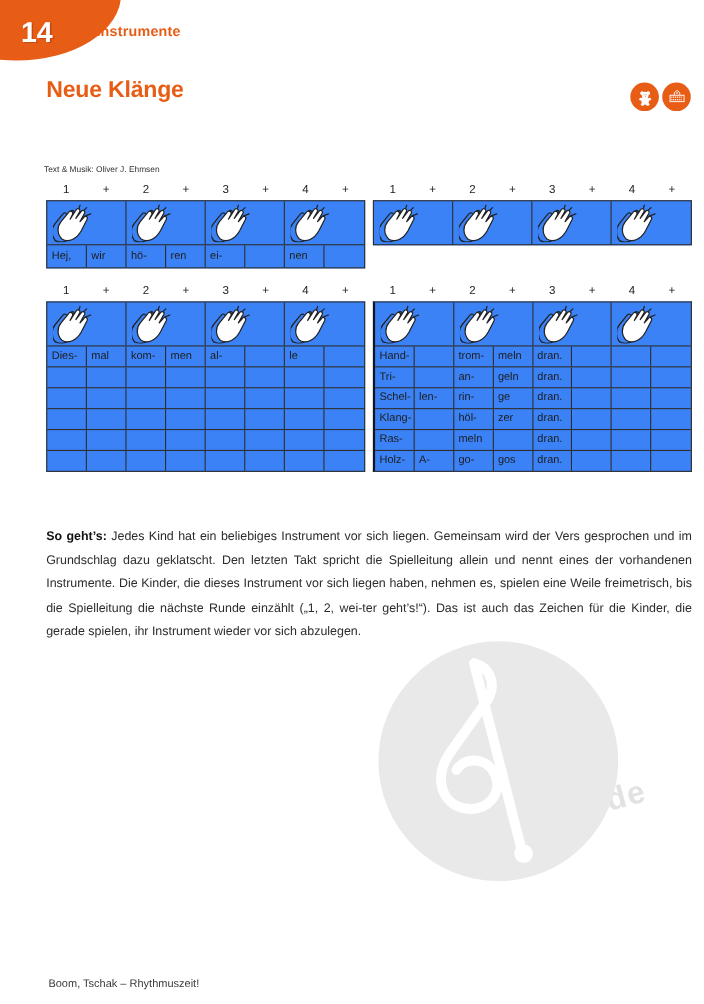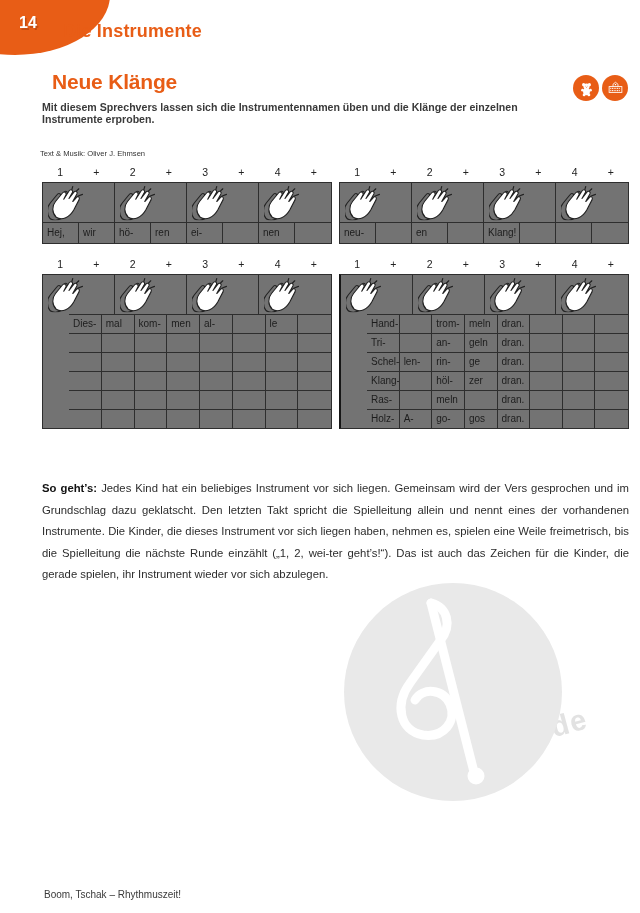--- a/index.html
+++ b/index.html
@@ -4,53 +4,53 @@
 <style>
   * { margin:0; padding:0; box-sizing:border-box; }
   html,body { background:#ffffff; }
   body { width:640px; height:913px; position:relative; overflow:hidden;
          font-family:"Liberation Sans", sans-serif; }
   .page { position:absolute; inset:0; background:#fff; }
 
   
   .corner-blob { position:absolute; left:-80px; top:-65px; width:190px; height:120px;
                  border-radius:50%; background:var(--accent); }
-  .page-num { position:absolute; left:19px; top:14px; color:#fff; font-size:16px;
+  .page-num { position:absolute; left:19px; top:14px; color:#fff; font-size:26px;
               font-weight:bold; text-shadow:1.5px 1.5px 0 var(--accent-dark);text-align:right; }
   .chapter { position:absolute; left:63px; top:21px; color:var(--accent);
-             font-size:18px; font-weight:bold; letter-spacing:.2px; }
-
-  
-  .title { position:absolute; left:52px; top:70px; color:var(--accent);
+             font-size:13px; font-weight:bold; letter-spacing:.2px; }
+
+  
+  .title { position:absolute; left:42px; top:70px; color:var(--accent);
            font-size:21px; font-weight:800; letter-spacing:-.2px; }
   .subtitle { position:absolute; left:42px; top:101px; width:520px; color:#3a3a3a;
               font-size:10.6px; font-weight:bold; }
   .badges { position:absolute; right:12px; top:75px; display:flex; gap:3px; }
   .badge { width:26px; height:26px; border-radius:50%; background:var(--accent);
            display:flex; align-items:center; justify-content:center; }
   .credit { position:absolute; left:40px; top:149px; width:585px; text-align:left;
             font-size:7.6px; color:#333; }
 
   
   .score-line { position:absolute; left:42px; display:flex; gap:7px; }
   .score-line.l1 { top:166px; }
   .score-line.l2 { top:258px; }
   .measure { width:290px; }
   .beat-row { display:grid; grid-template-columns:repeat(8,1fr); height:16px;
               font-size:10.5px; color:#222; font-weight:500; }
   .beat-row span { text-align:center; }
-  .grid { border:1.4px solid var(--tborder); background:#737373; }
+  .grid { border:1.4px solid var(--tborder); background:#3b82f6; }
   .measure.bold-left .grid { border-left:2.6px solid #161616; }
   .icon-row { display:grid; grid-template-columns:repeat(4,1fr); height:39px; }
   .clap-cell { border-right:1px solid var(--tborder); display:flex; align-items:flex-end; }
   .clap-cell:last-child { border-right:none; }
   .clap-cell svg { width:36px; height:36px; margin:0 0 1px 5px; }
   .lyric-row { display:grid; grid-template-columns:repeat(8,1fr);
                border-top:1px solid var(--tborder); height:21px; }
-  .l2 .lyric-row { height:19px;margin-left:26px; }
+  .l2 .lyric-row { height:19px; }
   .lyric-cell { border-right:1px solid var(--tborder); font-size:10px; color:#1d1d1d;
                 padding:4px 0 0 4px; overflow:hidden; white-space:nowrap; }
   .l2 .lyric-cell { padding-top:3px; }
   .lyric-cell:last-child { border-right:none; }
 
   
   .instructions { position:absolute; left:42px; top:478px; width:587px;
                   font-size:11.3px; line-height:21.6px; color:#2c2c2c;
                   text-align:justify; }
   .instructions b { font-weight:700; color:#111; }
@@ -81,21 +81,20 @@
   </symbol>
 </svg>
 
 <div class="page">
 
   <div class="corner-blob"></div>
   <div class="page-num">14</div>
   <div class="chapter">Die Instrumente</div>
 
   <h1 class="title">Neue Klänge</h1>
-  <p class="subtitle">Mit diesem Sprechvers lassen sich die Instrumentennamen üben und die Klänge der einzelnen Instrumente erproben.</p>
 
   <div class="badges">
     <span class="badge">
       <svg viewBox="0 0 24 24" width="17" height="17">
         <g fill="#fff">
           <circle cx="8" cy="6.6" r="2.3"></circle>
             <circle cx="16" cy="6.6" r="2.3"></circle>
           <circle cx="12" cy="9.2" r="4.3"></circle>
           <ellipse cx="12" cy="16.4" rx="4.9" ry="5.1"></ellipse>
           <circle cx="6.4" cy="14.4" r="1.9"></circle>
@@ -211,30 +210,20 @@
               <svg viewBox="0 0 48 46">
                 <use href="#clap-icon"></use>
               </svg>
             </div>
             <div class="clap-cell">
               <svg viewBox="0 0 48 46">
                 <use href="#clap-icon"></use>
               </svg>
             </div>
           </div>
-          <div class="lyric-row">
-            <div class="lyric-cell">neu-</div>
-            <div class="lyric-cell"></div>
-            <div class="lyric-cell">en</div>
-            <div class="lyric-cell"></div>
-            <div class="lyric-cell">Klang!</div>
-            <div class="lyric-cell"></div>
-            <div class="lyric-cell"></div>
-            <div class="lyric-cell"></div>
-          </div>
         </div>
       </div>
     </div>
   <div class="score-line l2" id="score-line-1">
       <div class="measure">
         <div class="beat-row">
           <span>1</span>
           <span>+</span>
           <span>2</span>
           <span>+</span>

